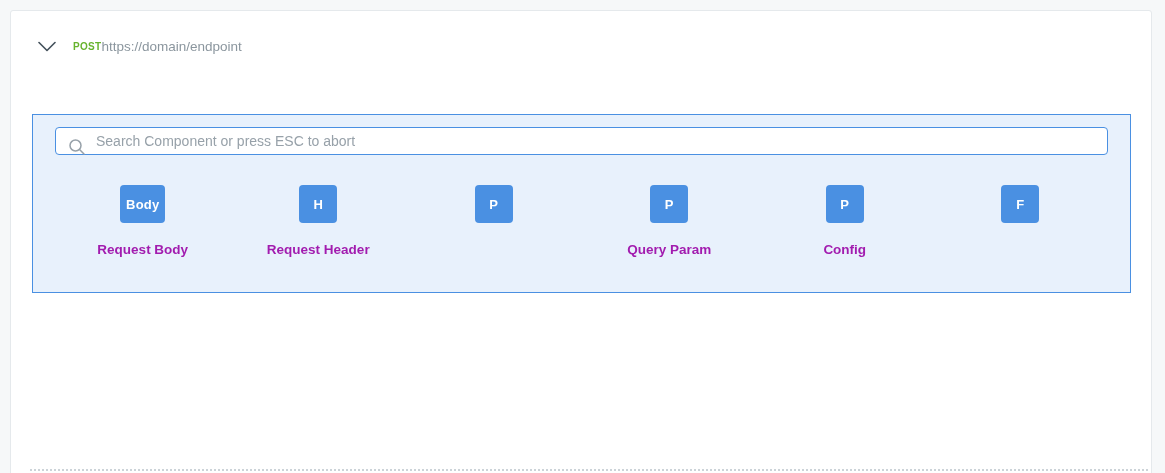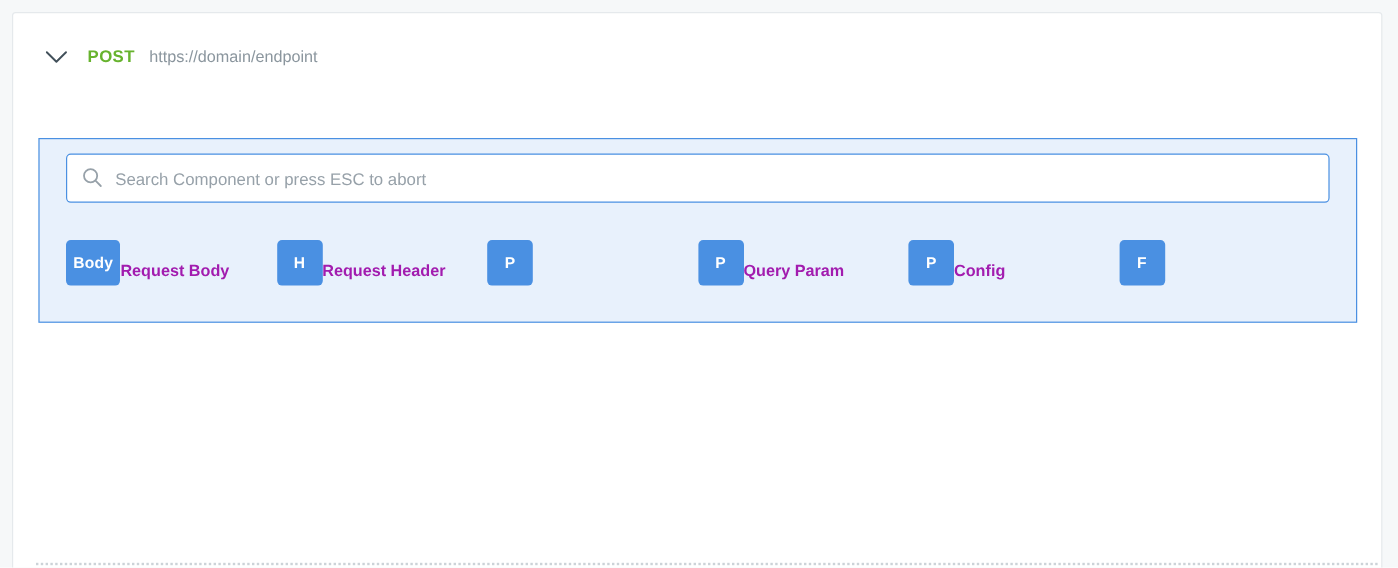--- a/index.html
+++ b/index.html
@@ -22,57 +22,57 @@
   .req-header{
     display:flex;align-items:center;
     padding:28px 0 0 26px;
   }
   .chevron{
     display:inline-flex;align-items:center;justify-content:center;
     width:20px;height:14px;cursor:pointer;margin-right:16px;
   }
   .method{
     color:var(--method-green);
-    font-weight:bold;font-size:14px;letter-spacing:.3px;margin-right:12px;
+    font-weight:bold;font-size:10px;letter-spacing:.3px;
   }
   .url{
     color:#8b969e;font-size:13.5px;text-align:right;
   }
   .picker-panel{
     margin:60px 20px 0 21px;
     background:var(--panel-bg);
     border:1px solid var(--accent-blue);
     padding:12px 22px 30px 22px;
   }
   .search-wrap{
     position:relative;width:100%;
   }
   .search-input{
-    width:100%;height:41px;
+    width:100%;height:28px;
     background:#ffffff;
     border:1px solid var(--accent-blue);
     border-radius:4px;
     padding:0 14px 0 40px;
     font-family:"Liberation Sans", sans-serif;
     font-size:14px;color:#3e4b54;
     outline:none;
   }
   .search-input::placeholder{color:#97a1a9;}
   .search-icon{
     position:absolute;left:13px;top:11px;width:18px;height:18px;
     pointer-events:none;
   }
   .component-grid{
     margin-top:30px;
     display:grid;
     grid-template-columns:repeat(6,1fr);
     row-gap:46px;
   }
   .component-item{
-    display:flex;flex-direction:row;align-items:center;
+    display:flex;flex-direction:column;align-items:center;
     cursor:pointer;
   }
   .badge{
     min-width:38px;height:38px;padding:0 6px;
     background:var(--accent-blue);
     border-radius:4px;
     color:#ffffff;font-weight:bold;font-size:13px;
     display:flex;align-items:center;justify-content:center;
     letter-spacing:.2px;
   }

